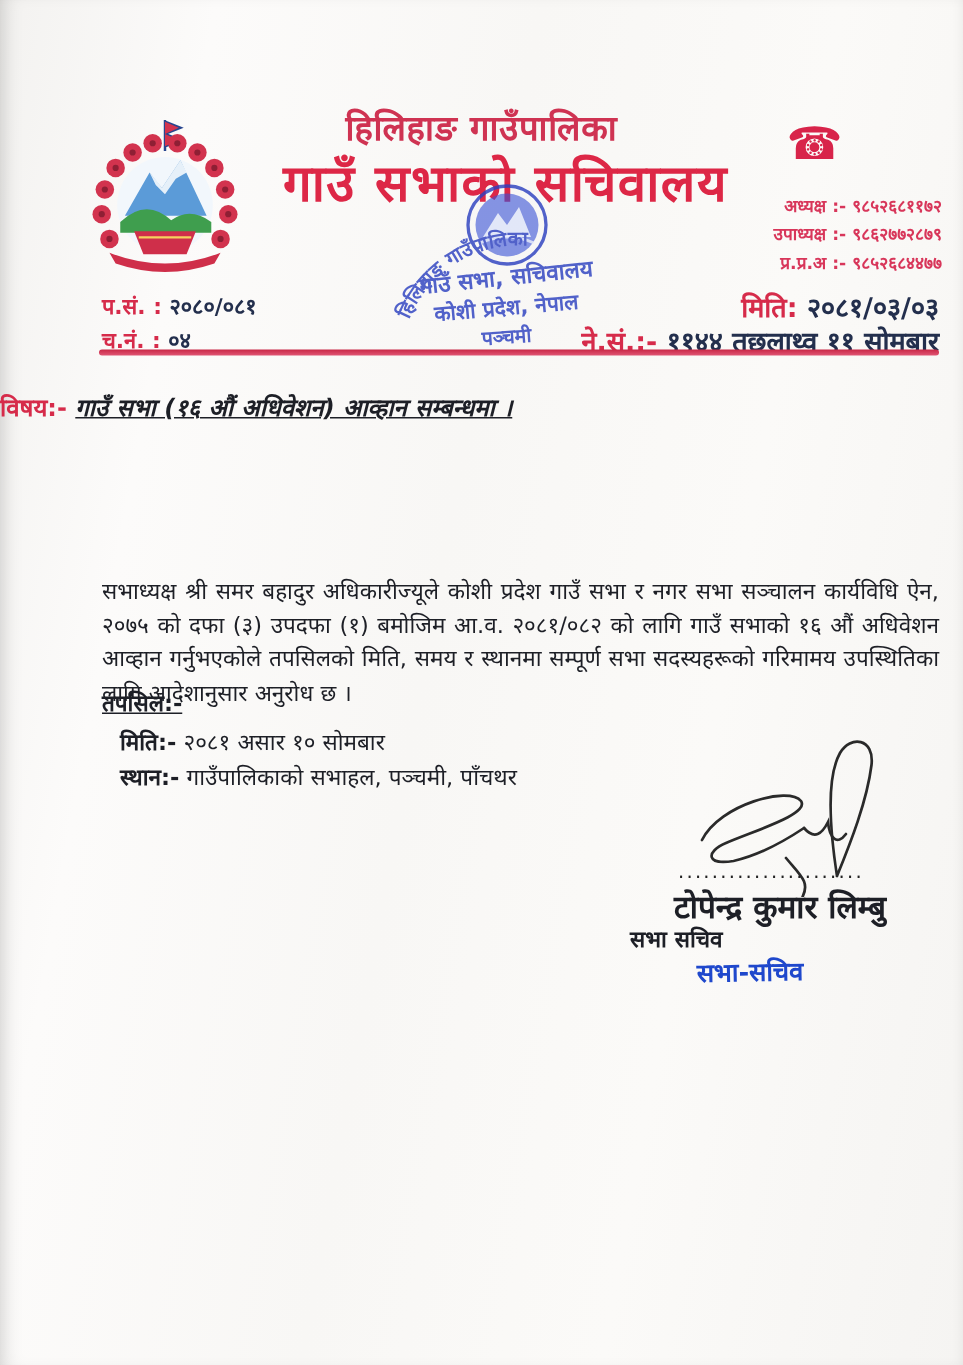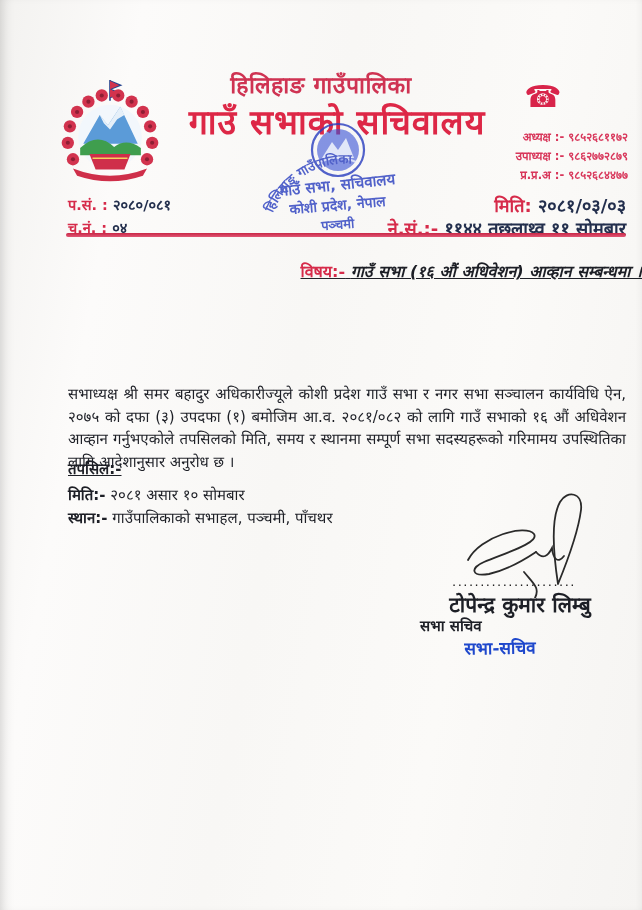--- a/index.html
+++ b/index.html
@@ -28,31 +28,31 @@
   
   .stamp{top:112px;left:238px;width:200px;height:130px;opacity:.92;}
   
   .ref-left{top:194px;left:68px;font-size:14.5px;font-weight:700;line-height:23px;}
   .ref-right{top:194px;right:16px;text-align:right;font-size:18px;font-weight:700;line-height:23px;}
   .lbl-red{color:#d62b4a;}
   .val-dark{color:#232f4d;}
   .rule{top:233px;left:66px;width:560px;height:4px;
     background:linear-gradient(#c92746,#e05674);border-radius:2px;}
   
-  .subject{top:260px;left:0;width:642px;text-align:right;font-size:16px;font-weight:700;text-decoration:underline;}
+  .subject{top:260px;left:0;width:642px;text-align:left;font-size:16px;font-weight:700;}
   .subject .subj-text{color:#1d1f26;font-style:italic;text-decoration:underline;}
   
   .addressee{top:302px;left:68px;font-size:15.5px;font-weight:700;line-height:23px;color:#1d1f26;}
   
   .body-par{top:383px;left:68px;width:558px;font-size:15px;line-height:22.5px;
     text-align:justify;color:#1d1f26;}
   
   .schedule{top:458px;left:68px;font-size:15px;line-height:23px;color:#1d1f26;}
   .sched-head{font-weight:800;text-decoration:underline;margin-bottom:3px;}
-  .sched-row .s-lbl{font-weight:800;}
+  .sched-row .s-lbl{font-weight:800;margin-left:12px;}
   
   .sig-svg{top:488px;left:440px;width:170px;height:110px;}
   .dotted{top:574px;left:452px;width:130px;font-size:13px;letter-spacing:1.5px;color:#222;}
   .sig-name{top:590px;left:420px;width:200px;text-align:center;
     font-size:21px;font-weight:700;color:#1d1f26;}
   .sig-desig{top:615px;left:420px;width:200px;text-align:left;
     font-size:15px;font-weight:700;color:#1d1f26;}
   .sig-stamp{top:636px;left:400px;width:200px;text-align:center;
     font-size:17px;font-weight:800;color:#1f48cc;transform:rotate(-1deg);}
   .stamp-blue{fill:#2b3fc0;}

